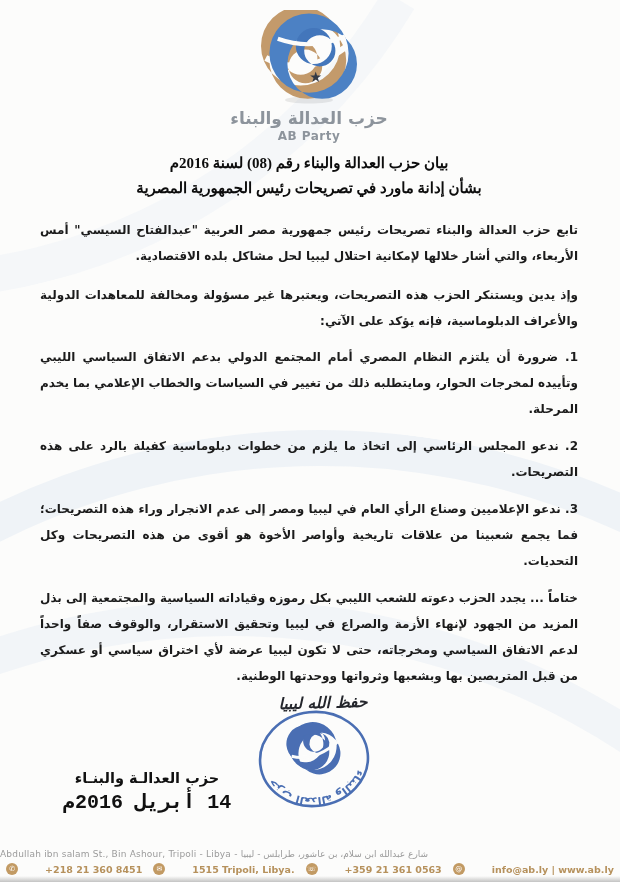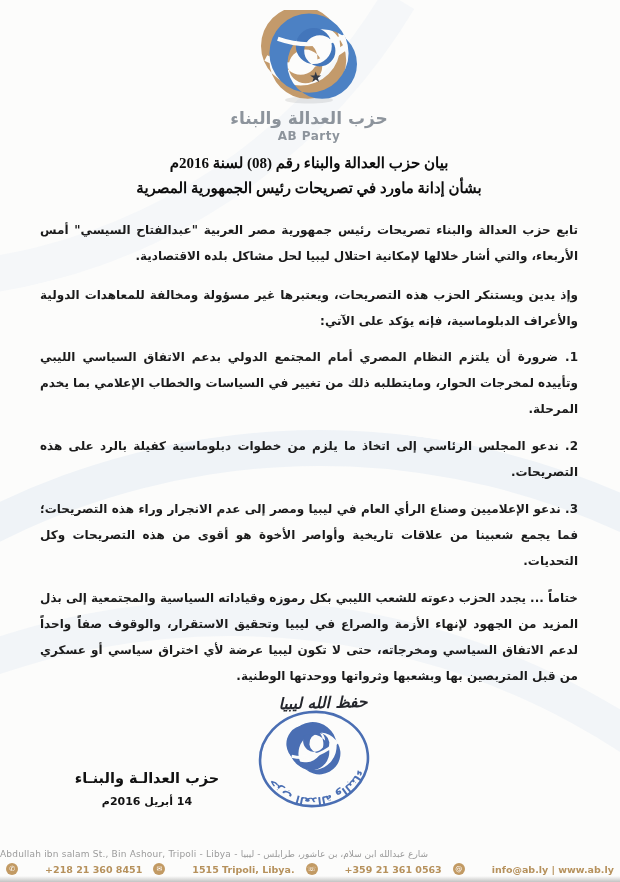--- a/index.html
+++ b/index.html
@@ -35,21 +35,21 @@
     position:absolute; left:228px; top:694px; width:190px; z-index:4;
     text-align:center; font-size:15.5px; font-weight:bold; font-style:italic;
     color:#23252b; letter-spacing:1px; transform:rotate(-1.5deg);
   }
   .stamp { position:absolute; left:256px; top:708px; z-index:3; opacity:.92; }
   .sig-block {
     position:absolute; left:52px; top:770px; width:190px; z-index:3;
     text-align:center; direction:rtl; font-weight:bold; color:#111;
   }
   .sig-party { font-size:14.5px; letter-spacing:.5px; }
-  .sig-date  { font-size:11px; margin-top:9px; }
+  .sig-date  { font-size:20px; margin-top:3px;font-family:Liberation Mono, monospace; }
 
   .footer { position:absolute; left:0; right:0; bottom:7px; z-index:3; text-align:left; direction:ltr; }
   .footer-address { font-size:9px; color:#9b9b9b; letter-spacing:.2px; margin-bottom:4px; }
   .footer-contacts { display:flex; justify-content:center; align-items:center; gap:11px; }
   .contact { display:flex; align-items:center; gap:4px; }
   .ficon {
     display:inline-flex; align-items:center; justify-content:center;
     width:12px; height:12px; border-radius:50%;
     background:#c29a63; color:#fff; font-size:7px; line-height:1;
   }

